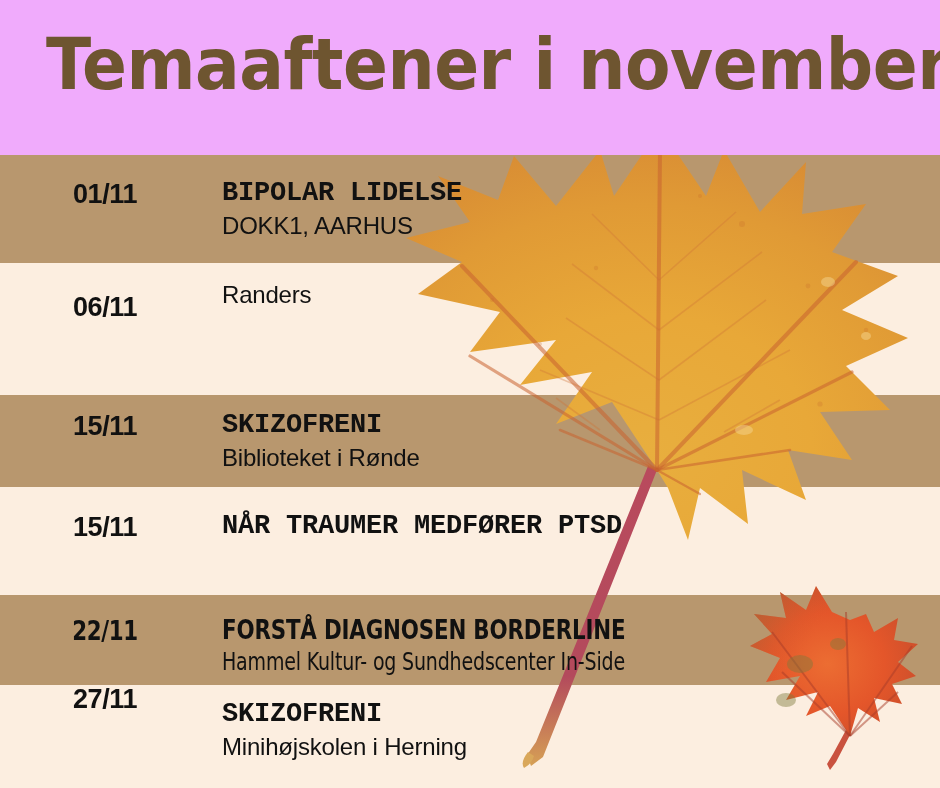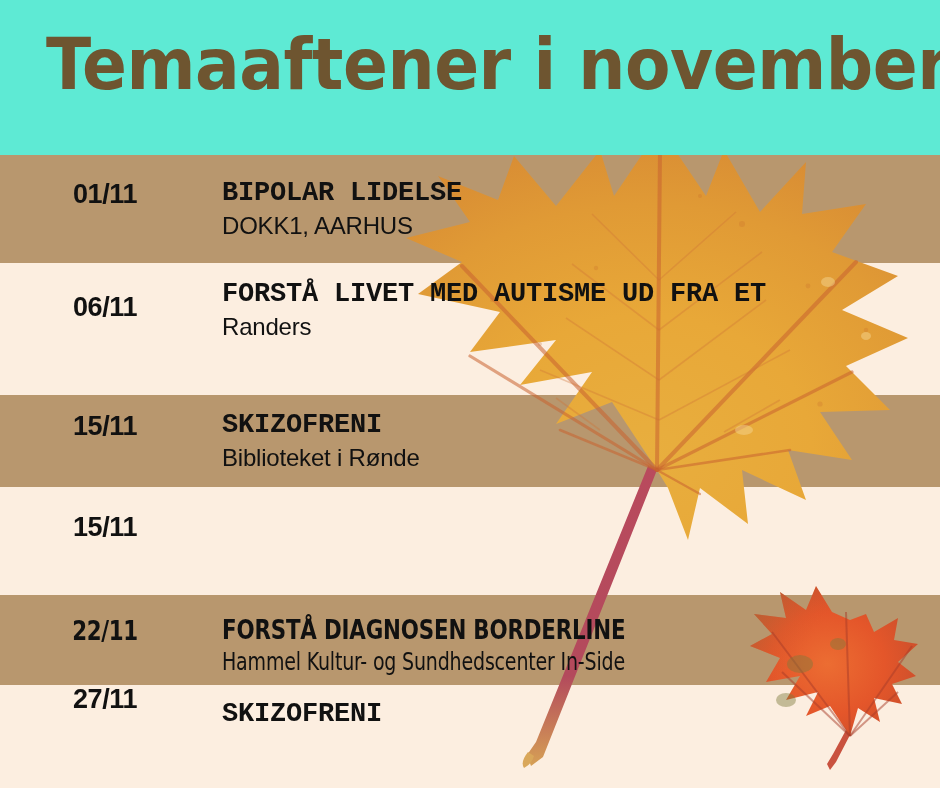--- a/index.html
+++ b/index.html
@@ -16,21 +16,21 @@
     font-family: "Liberation Sans", sans-serif;
   }
 
   
   .header {
     position: absolute;
     left: 0;
     top: 0;
     width: 940px;
     height: 155px;
-    background: #5eead4;
+    background: #f0abfc;
     z-index: 5;
   }
   .poster-title {
     position: absolute;
     left: 46px;
     top: 27px;
     font-family: "DejaVu Sans", sans-serif;
     font-size: 72px;
     font-weight: bold;
     letter-spacing: -0.5px;
@@ -271,55 +271,58 @@
           <span class="ln">BIPOLAR LIDELSE</span>
         </div>
         <div class="row-sub">DOKK1, AARHUS</div>
       </div>
     </div>
 
     <div class="row" style="top:0;">
       <div class="row-date" style="top:292px;">06/11</div>
       <div class="row-body" style="top:279px;">
         <div class="row-title">
-          <span class="ln">FORSTÅ LIVET MED AUTISME UD FRA ET</span>
         </div>
         <div class="row-sub">Randers</div>
       </div>
     </div>
 
     <div class="row" style="top:0;">
       <div class="row-date" style="top:411px;">15/11</div>
       <div class="row-body" style="top:410px;">
         <div class="row-title">
           <span class="ln">SKIZOFRENI</span>
         </div>
         <div class="row-sub">Biblioteket i Rønde</div>
       </div>
     </div>
 
     <div class="row" style="top:0;">
       <div class="row-date" style="top:512px;">15/11</div>
       <div class="row-body" style="top:511px;">
+        <div class="row-title">
+          <span class="ln">NÅR TRAUMER MEDFØRER PTSD</span>
+        </div>
       </div>
     </div>
 
     <div class="row condensed" style="top:0;">
       <div class="row-date" style="top:615px;">22/11</div>
       <div class="row-body" style="top:614px;">
         <div class="row-title">
           <span class="ln">FORSTÅ DIAGNOSEN BORDERLINE</span>
         </div>
         <div class="row-sub">Hammel Kultur- og Sundhedscenter In-Side</div>
       </div>
     </div>
 
     <div class="row" style="top:0;">
       <div class="row-date" style="top:684px;">27/11</div>
       <div class="row-body" style="top:699px;">
         <div class="row-title">
           <span class="ln">SKIZOFRENI</span>
         </div>
+        <div class="row-sub">Minihøjskolen i Herning</div>
       </div>
     </div>
 
   </div>
 </div>
 
 </body></html>

